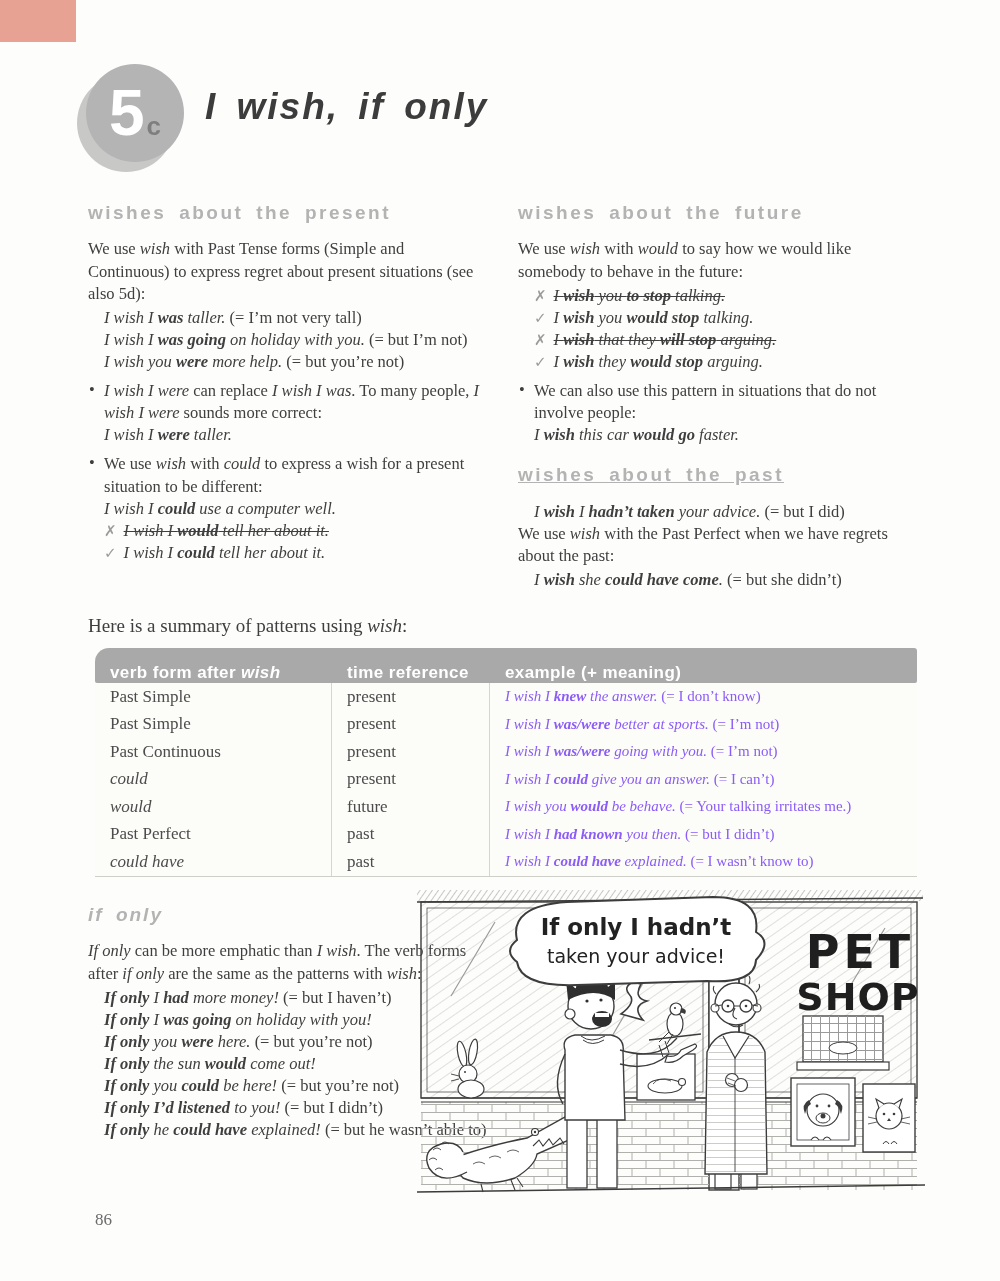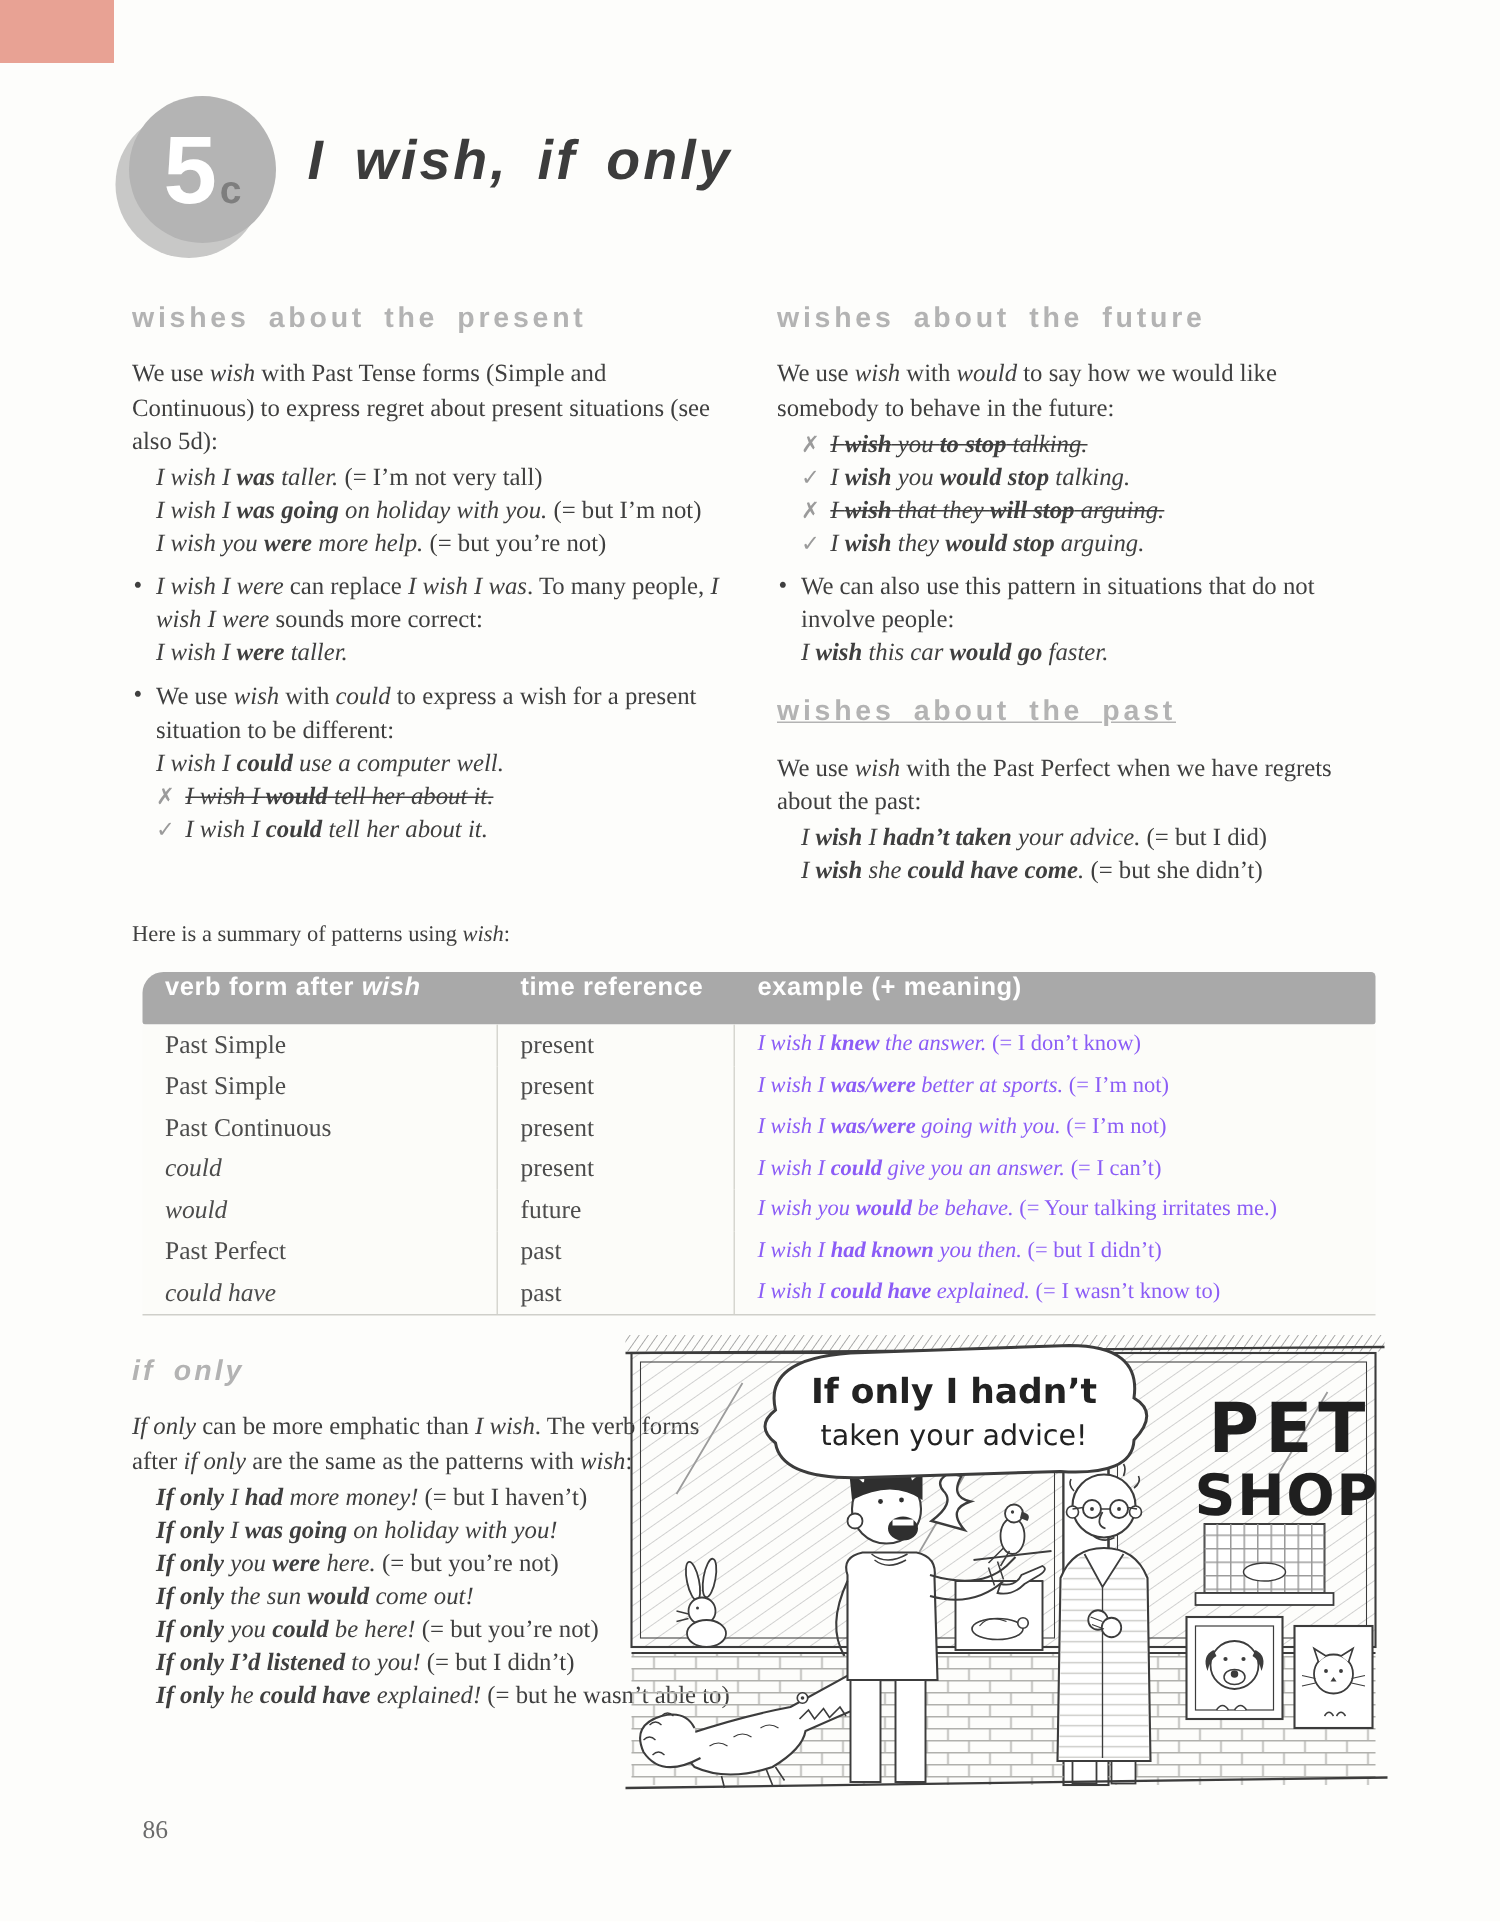--- a/index.html
+++ b/index.html
@@ -26,23 +26,23 @@
   .h2-past{margin-top:16px;text-decoration:underline;}
   .blk{position:relative;}
   .blk-para{margin-bottom:2px;}
   .blk-ex,.blk-bex{padding-left:16px;}
   .blk-bullet{padding-left:16px;margin-top:7px;}
   .blk-bullet .dot{position:absolute;left:1px;top:-1px;}
   .mark{color:var(--mark);margin-right:7px;font-family:"DejaVu Sans",sans-serif;font-size:15px;}
   .strike{text-decoration:line-through;text-decoration-thickness:1px;}
   .s-i{font-style:italic;}
   .s-bi{font-weight:bold;font-style:italic;}
-  .summary-intro{position:absolute;left:88px;top:615px;font-size:15px;}
+  .summary-intro{position:absolute;left:88px;top:615px;font-size:19px;}
   .wish-table{position:absolute;left:95px;top:648px;width:822px;}
-  .thead{display:flex;align-items:flex-start;height:35px;background:var(--thead);border-radius:14px 3px 2px 2px;
+  .thead{display:flex;align-items:flex-end;height:35px;background:var(--thead);border-radius:14px 3px 2px 2px;
          color:#ffffff;font-family:"Liberation Sans",sans-serif;font-weight:bold;font-size:17px;letter-spacing:.4px;}
   .tbody{background:#fcfcf9;border-bottom:1px solid #cfcfca;}
   .trow{display:flex;align-items:center;height:27.5px;}
   .tc{box-sizing:border-box;padding-left:15px;}
   .c1{width:237px;}
   .c2{width:158px;}
   .c3{flex:1;}
   .thead .tc{padding-left:15px;}
   .tbody .c1,.tbody .c2{border-right:1px solid var(--rule);height:100%;display:flex;align-items:center;}
   .tbody .c1,.tbody .c2{font-size:17px;color:#4c4c4c;}
@@ -86,22 +86,22 @@
         <div class="blk blk-para"><span><span class="s-r">We use </span><span class="s-i">wish</span><span class="s-r"> with </span><span class="s-i">would</span><span class="s-r"> to say how we would like somebody to behave in the future:</span></span></div>
         <div class="blk blk-ex"><span class="mark">✗</span><span class="strike"><span class="s-i">I </span><span class="s-bi">wish</span><span class="s-i"> you </span><span class="s-bi">to stop</span><span class="s-i"> talking.</span></span></div>
         <div class="blk blk-ex"><span class="mark">✓</span><span><span class="s-i">I </span><span class="s-bi">wish</span><span class="s-i"> you </span><span class="s-bi">would stop</span><span class="s-i"> talking.</span></span></div>
         <div class="blk blk-ex"><span class="mark">✗</span><span class="strike"><span class="s-i">I </span><span class="s-bi">wish</span><span class="s-i"> that they </span><span class="s-bi">will stop</span><span class="s-i"> arguing.</span></span></div>
         <div class="blk blk-ex"><span class="mark">✓</span><span><span class="s-i">I </span><span class="s-bi">wish</span><span class="s-i"> they </span><span class="s-bi">would stop</span><span class="s-i"> arguing.</span></span></div>
         <div class="blk blk-bullet"><span class="dot">•</span><span><span class="s-r">We can also use this pattern in situations that do not involve people:</span></span></div>
         <div class="blk blk-bex"><span><span class="s-i">I </span><span class="s-bi">wish</span><span class="s-i"> this car </span><span class="s-bi">would go</span><span class="s-i"> faster.</span></span></div>
       </div>
     <h2 class="h2-past">wishes about the past</h2>
     <div>
+        <div class="blk blk-ex"><span><span class="s-i">I </span><span class="s-bi">wish</span><span class="s-i"> I </span><span class="s-bi">hadn’t taken</span><span class="s-i"> your advice.</span><span class="s-r"> (= but I did)</span></span></div>
         <div class="blk blk-para"><span><span class="s-r">We use </span><span class="s-i">wish</span><span class="s-r"> with the Past Perfect when we have regrets about the past:</span></span></div>
-        <div class="blk blk-ex"><span><span class="s-i">I </span><span class="s-bi">wish</span><span class="s-i"> I </span><span class="s-bi">hadn’t taken</span><span class="s-i"> your advice.</span><span class="s-r"> (= but I did)</span></span></div>
         <div class="blk blk-ex"><span><span class="s-i">I </span><span class="s-bi">wish</span><span class="s-i"> she </span><span class="s-bi">could have come</span><span class="s-i">.</span><span class="s-r"> (= but she didn’t)</span></span></div>
       </div>
   </section>
 
   <div class="summary-intro"><span class="s-r">Here is a summary of patterns using </span><span class="s-i">wish</span><span class="s-r">:</span></div>
 
   <div class="wish-table">
     <div class="thead">
       <div class="tc c1"><span class="s-r">verb form after </span><span class="s-i">wish</span></div>
       <div class="tc c2"><span class="s-r">time reference</span></div>

